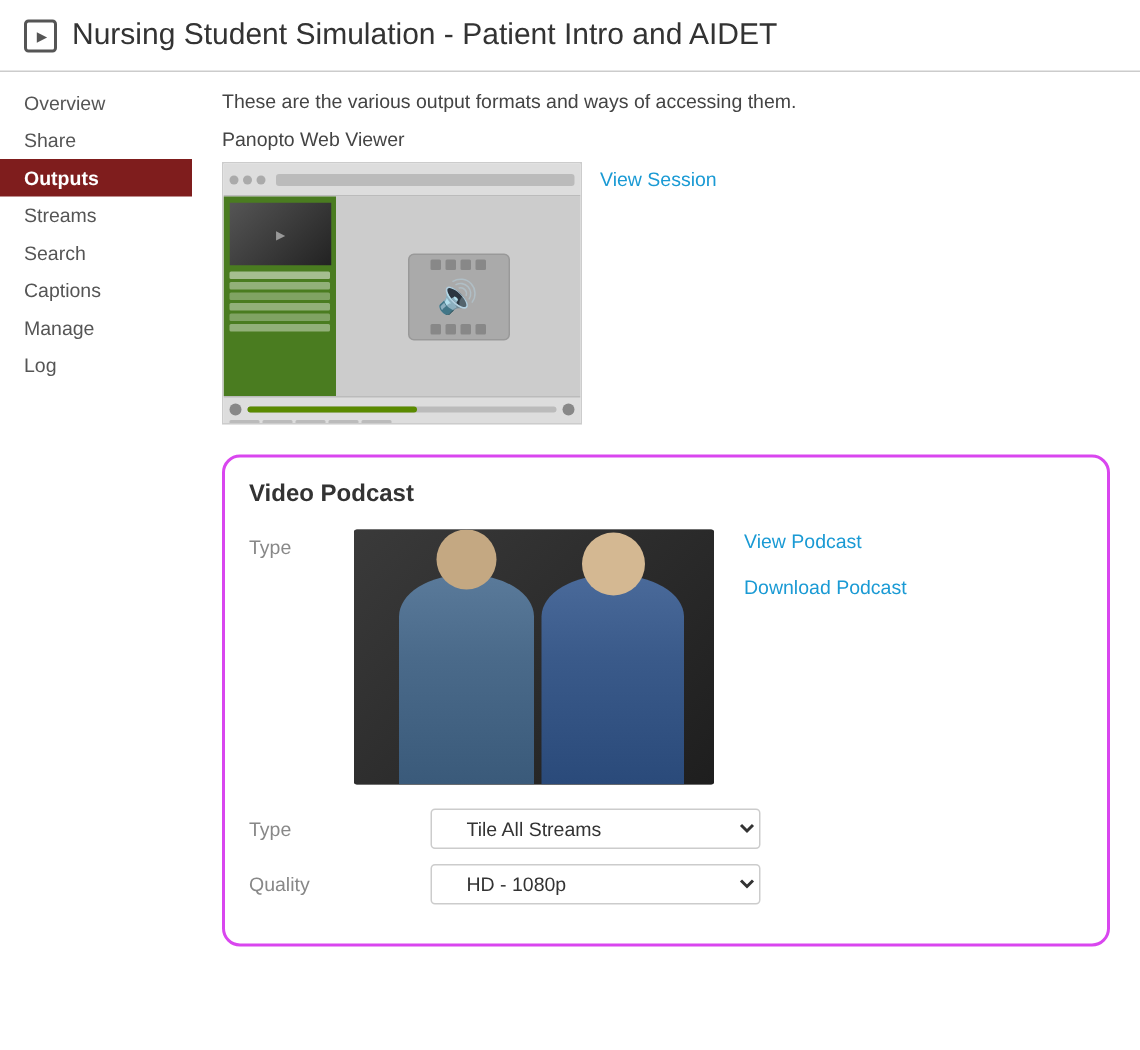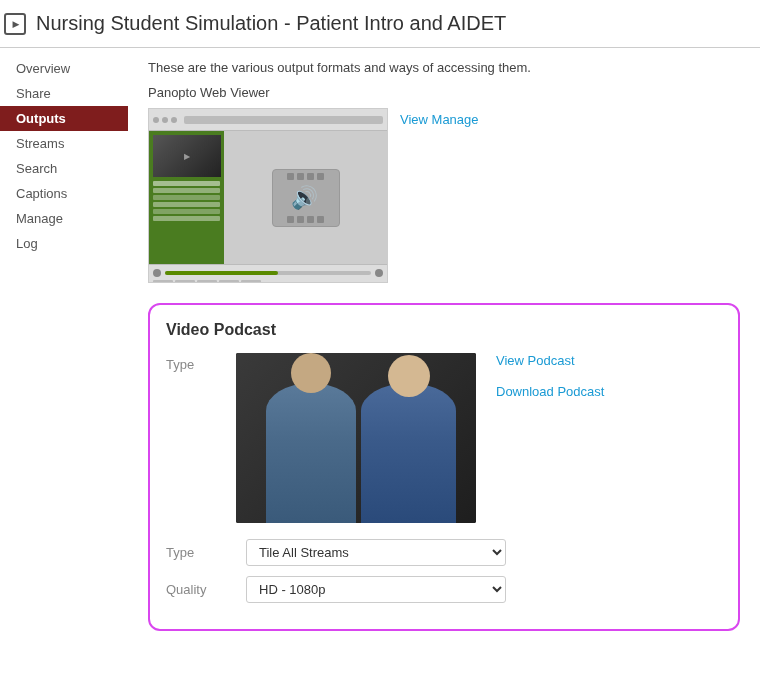--- a/index.html
+++ b/index.html
@@ -1,20 +1,20 @@
 <!DOCTYPE html>
 <html><head>
   <meta charset="utf-8">
   <style>
     * { box-sizing: border-box; margin: 0; padding: 0; }
     body { font-family: Arial, sans-serif; font-size: 13px; color: #333; background: #fff; width: 760px; }
 
     
     .header {
-      display: flex; align-items: center; padding: 12px 4px;
+      display: flex; align-items: center; padding: 12px 16px;
       border-bottom: 1px solid #ccc;
     }
     .header-icon {
       width: 22px; height: 22px; border: 2px solid #555;
       border-radius: 3px; display: flex; align-items: center; justify-content: center;
       margin-right: 10px; flex-shrink: 0;
     }
     .header-icon::after { content: '▶'; font-size: 9px; color: #555; margin-left: 2px; }
     .header-title { font-size: 20px; font-weight: normal; color: #333; }
 
@@ -95,23 +95,23 @@
       width: 42px; height: 42px; background: #d4b892; border-radius: 50%;
     }
 
     .podcast-links { display: flex; flex-direction: column; gap: 16px; }
     .podcast-link { color: #1a9ad4; text-decoration: none; font-size: 13px; cursor: pointer; }
 
     
     .form-row { display: flex; align-items: center; margin-bottom: 10px; }
     .form-label { width: 80px; color: #888; font-size: 13px; flex-shrink: 0; }
     .form-select {
-      width: 260px; padding: 4px 8px; border: 1px solid #ccc;
+      width: 220px; padding: 4px 19px; border: 1px solid #ccc;
       border-radius: 3px; font-size: 13px; color: #333;
-      background: #fff; cursor: pointer; appearance: auto;
+      background: #fff; cursor: pointer; appearance: auto; margin-left: 41px;
     }
 
     .apply-link { color: #1a9ad4; text-decoration: none; font-size: 13px; cursor: pointer; display: inline-block; margin-top: 4px; }
   </style>
 </head>
 <body>
 
 <div class="header">
   <div class="header-icon"></div>
   <h1 class="header-title">Nursing Student Simulation - Patient Intro and AIDET</h1>
@@ -196,21 +196,21 @@
               <div style="width:20px;height:10px;background:#bbb;border-radius:1px;"></div>
               <div style="width:20px;height:10px;background:#bbb;border-radius:1px;"></div>
               <div style="width:20px;height:10px;background:#bbb;border-radius:1px;"></div>
               <div style="width:20px;height:10px;background:#bbb;border-radius:1px;"></div>
             </div>
           </div>
         </div>
       </div>
 
       <div style="padding-top:4px;">
-        <a class="view-session-link">View Manage</a>
+        <a class="view-session-link">View Session</a>
       </div>
     </div>
 
     <div class="podcast-card">
       <div class="podcast-title">Video Podcast</div>
 
       <div class="podcast-row">
         <div class="podcast-label">Type</div>
 
         <div class="podcast-video">

